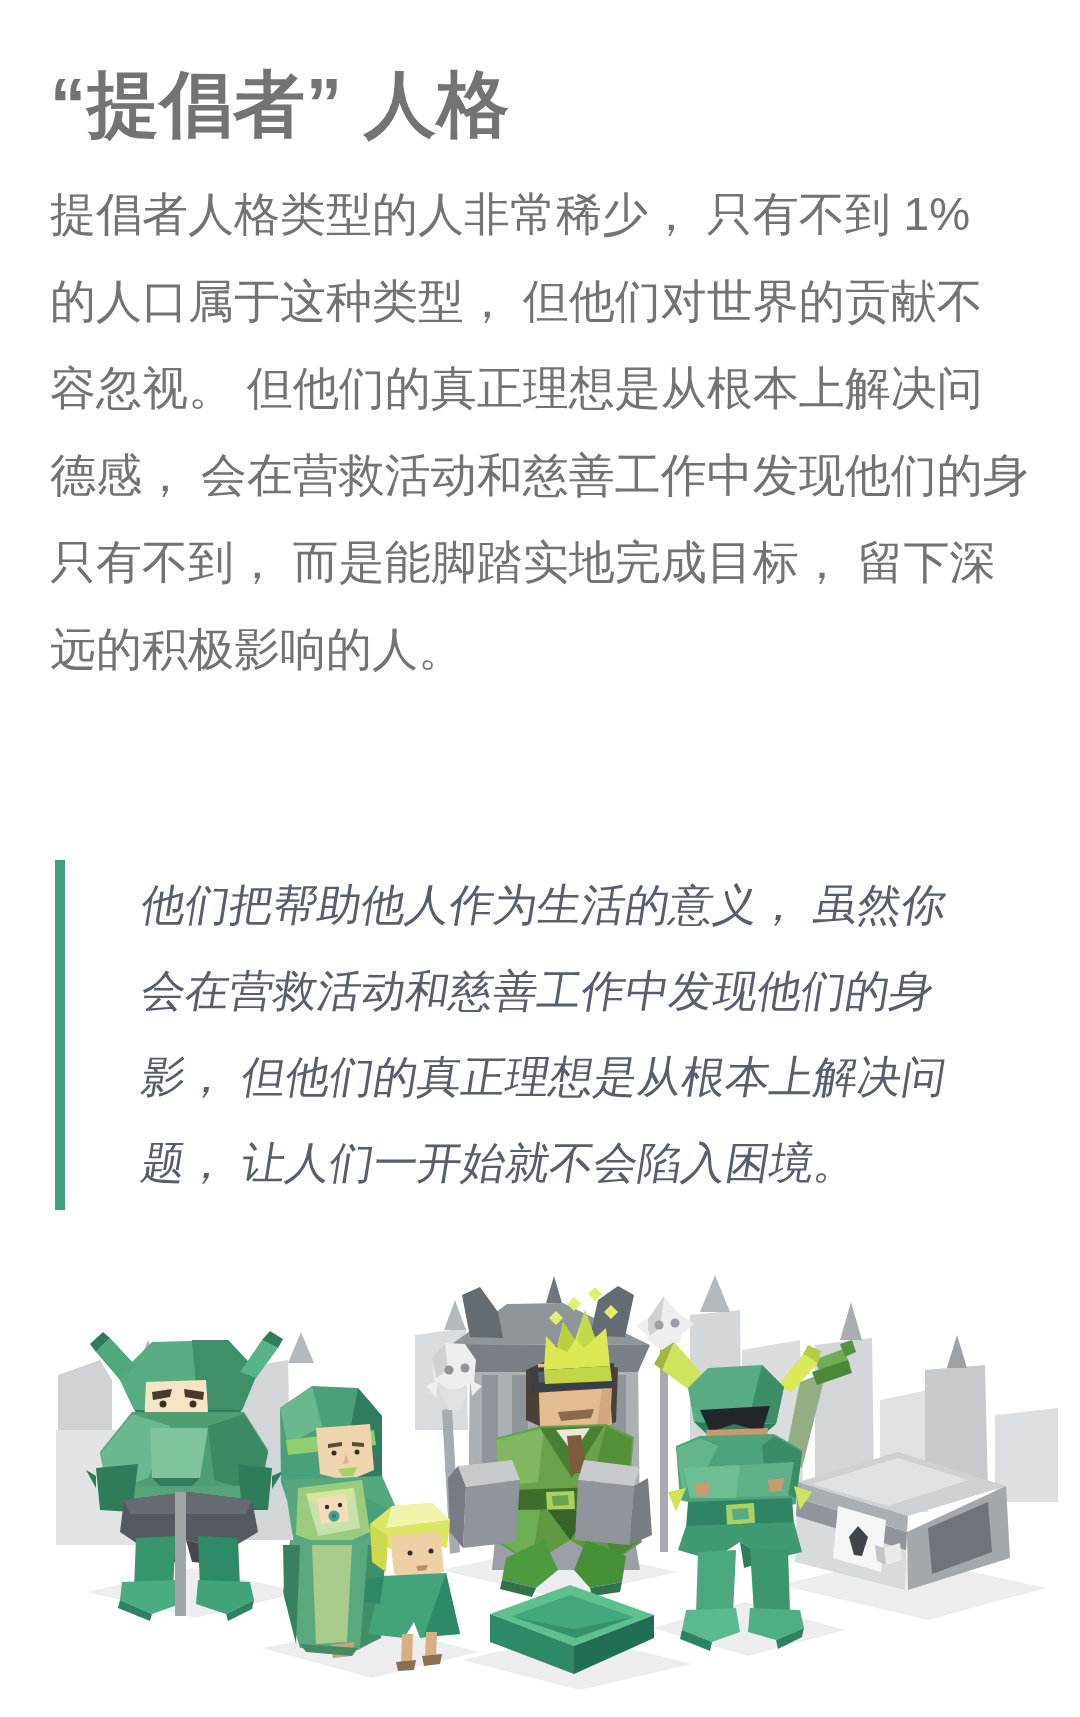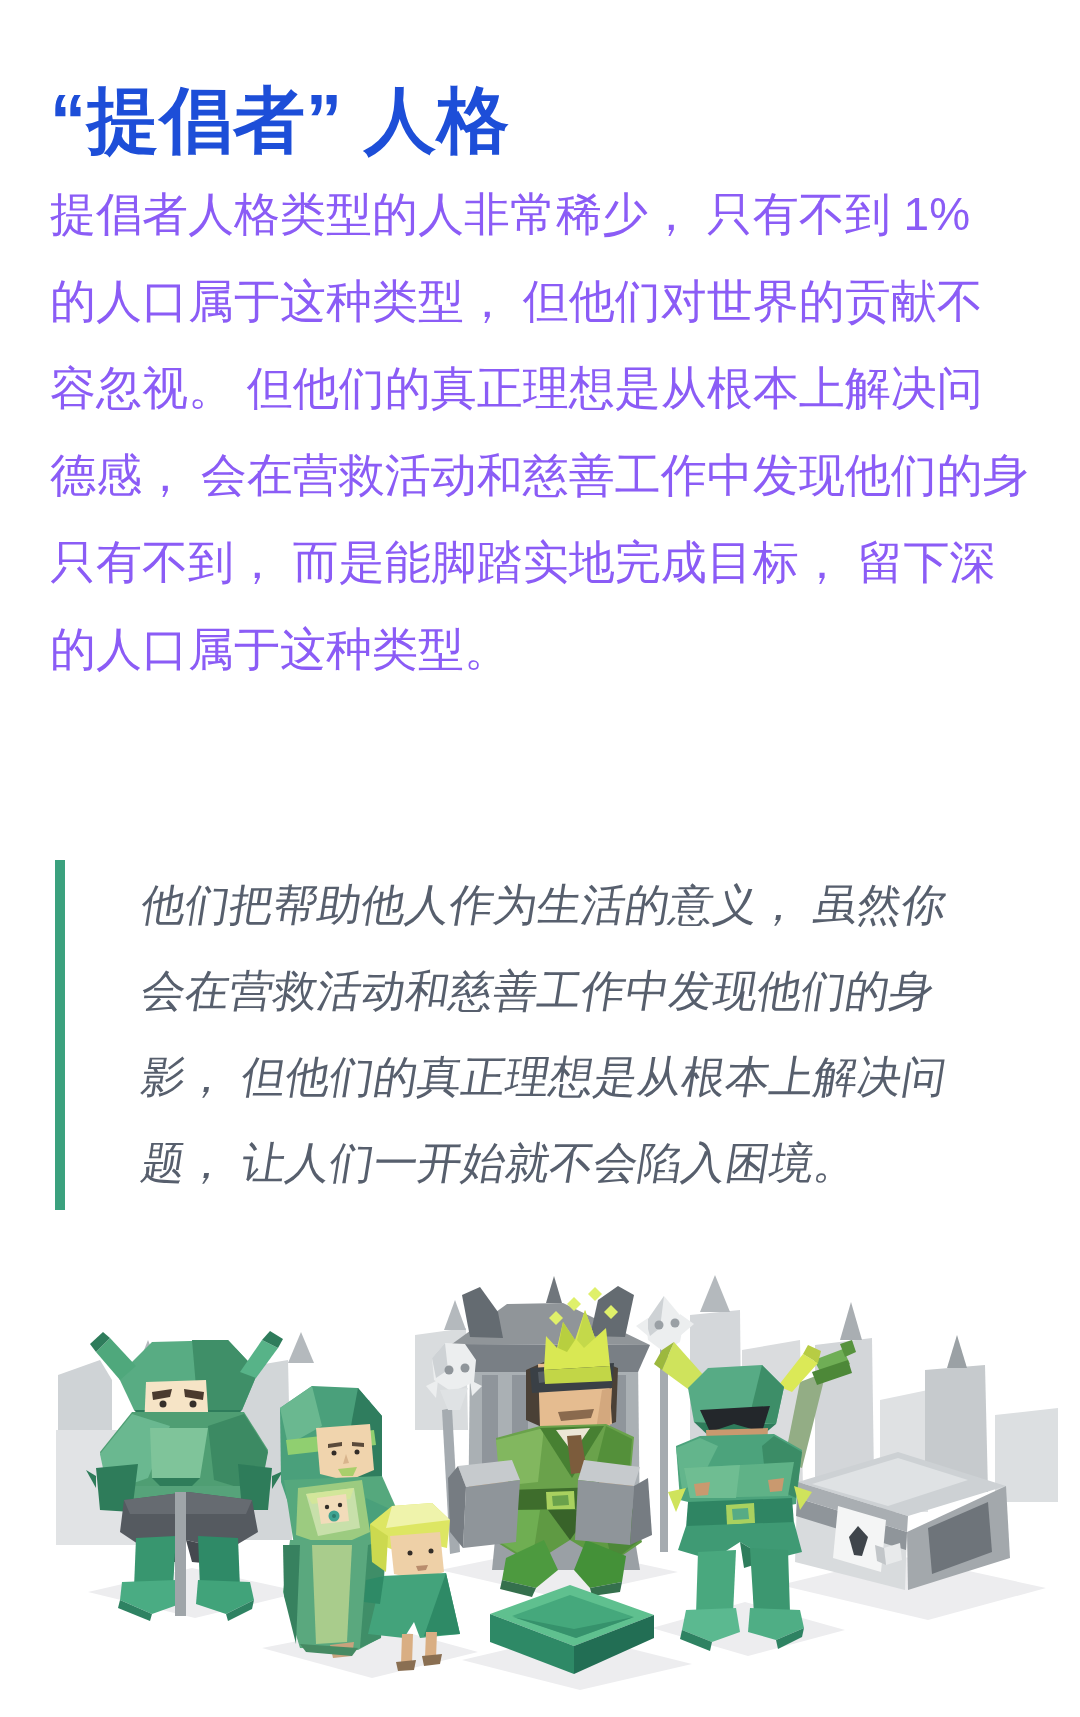--- a/index.html
+++ b/index.html
@@ -1,25 +1,25 @@
 <!DOCTYPE html>
 <html><head>
 <meta charset="utf-8">
 <style>
   html,body{margin:0;padding:0;background:#ffffff;}
   .page{
     position:relative;width:1080px;height:1717px;background:#ffffff;
     font-family:"Liberation Sans","DejaVu Sans",sans-serif;overflow:hidden;
   }
   .title{
-    position:absolute;left:50px;top:24px;
-    font-size:72px;font-weight:700;color:#1d4ed8;line-height:96px;
+    position:absolute;left:50px;top:8px;
+    font-size:72px;font-weight:700;color:#737373;line-height:96px;
     letter-spacing:1px;white-space:nowrap;
   }
-  .para{position:absolute;left:50px;top:171px;width:1000px;color:#8b5cf6;}
+  .para{position:absolute;left:50px;top:171px;width:1000px;color:#737373;}
   .para .line{font-size:46px;height:87px;line-height:87px;white-space:nowrap;}
   .quote-bar{position:absolute;left:55px;top:860px;width:10px;height:350px;background:#3ba17e;}
   .quote{position:absolute;left:135px;top:862px;width:840px;color:#575f6d;}
   .quote .line{
     font-size:44px;height:86px;line-height:86px;white-space:nowrap;
     transform:skewX(-9deg);transform-origin:left bottom;
   }
   .illustration{position:absolute;left:0;top:1240px;width:1080px;height:477px;}
 </style>
 </head>
@@ -28,21 +28,21 @@
 <div class="page">
 
   <h1 class="title">“提倡者” 人格</h1>
 
   <div class="para">
     <div class="line">提倡者人格类型的人非常稀少， 只有不到 1%</div>
     <div class="line">的人口属于这种类型， 但他们对世界的贡献不</div>
     <div class="line">容忽视。 但他们的真正理想是从根本上解决问</div>
     <div class="line">德感， 会在营救活动和慈善工作中发现他们的身</div>
     <div class="line">只有不到， 而是能脚踏实地完成目标， 留下深</div>
-    <div class="line">的人口属于这种类型。</div>
+    <div class="line">远的积极影响的人。</div>
   </div>
 
   <div class="quote-bar"></div>
   <div class="quote">
     <div class="line">他们把帮助他人作为生活的意义， 虽然你</div>
     <div class="line">会在营救活动和慈善工作中发现他们的身</div>
     <div class="line">影， 但他们的真正理想是从根本上解决问</div>
     <div class="line">题， 让人们一开始就不会陷入困境。</div>
   </div>
 

